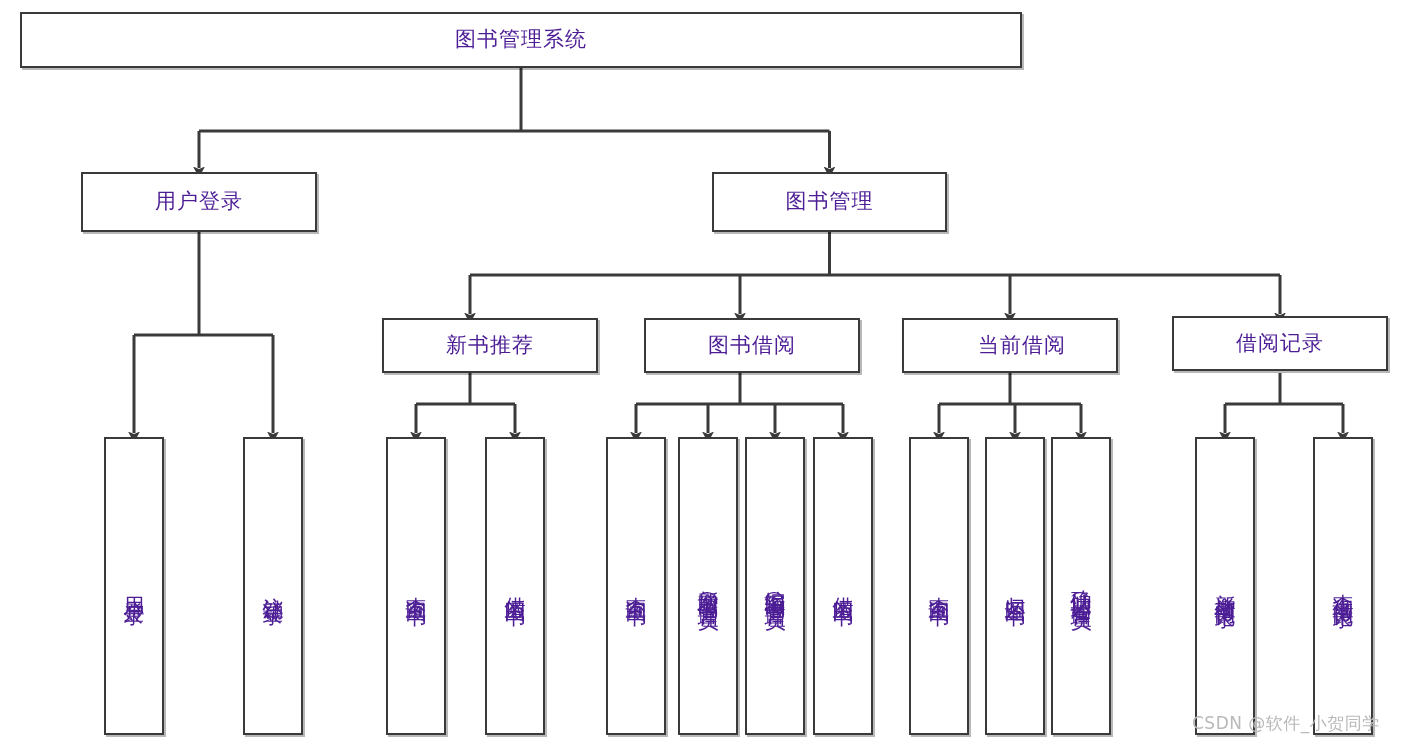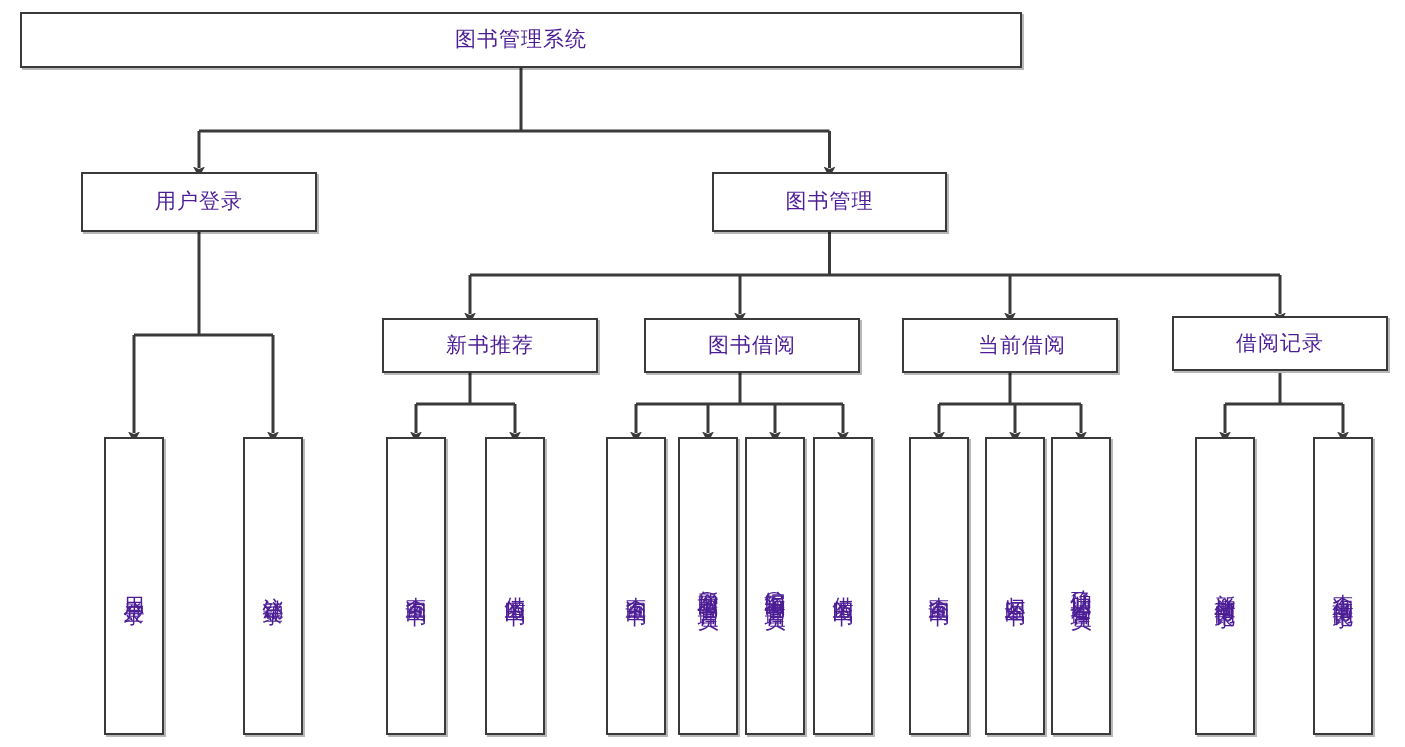--- a/index.html
+++ b/index.html
@@ -169,13 +169,14 @@
         <span>确认归还（管理员）</span>
       </div>
       <div class="node vert" style="left: 1195px; top: 437px; width: 60px; height: 298px;">
         <span>新增借阅记录</span>
       </div>
       <div class="node vert" style="left: 1313px; top: 437px; width: 60px; height: 298px;">
         <span>查询借阅记录</span>
       </div>
     </div>
 
+  <div class="watermark" style="left:1192px; top:712px;">CSDN @软件_小贺同学</div>
 </div>
 
 </body></html>

